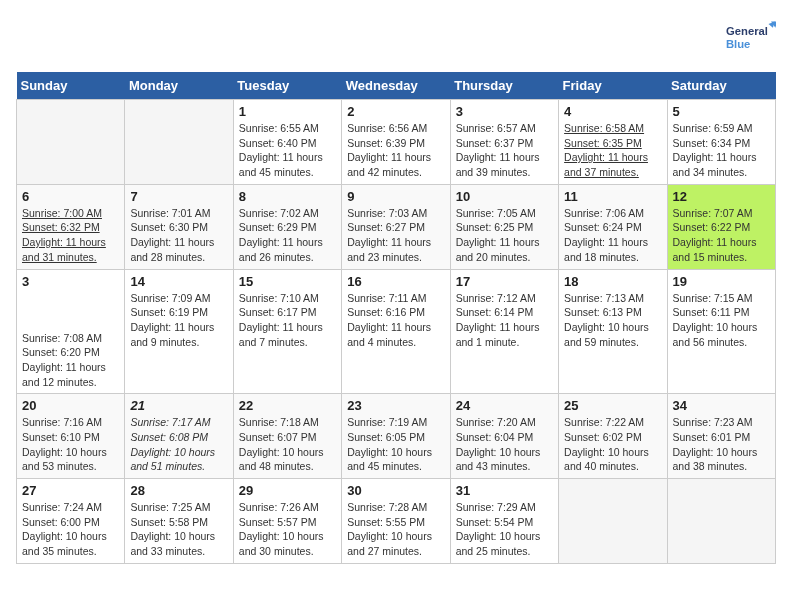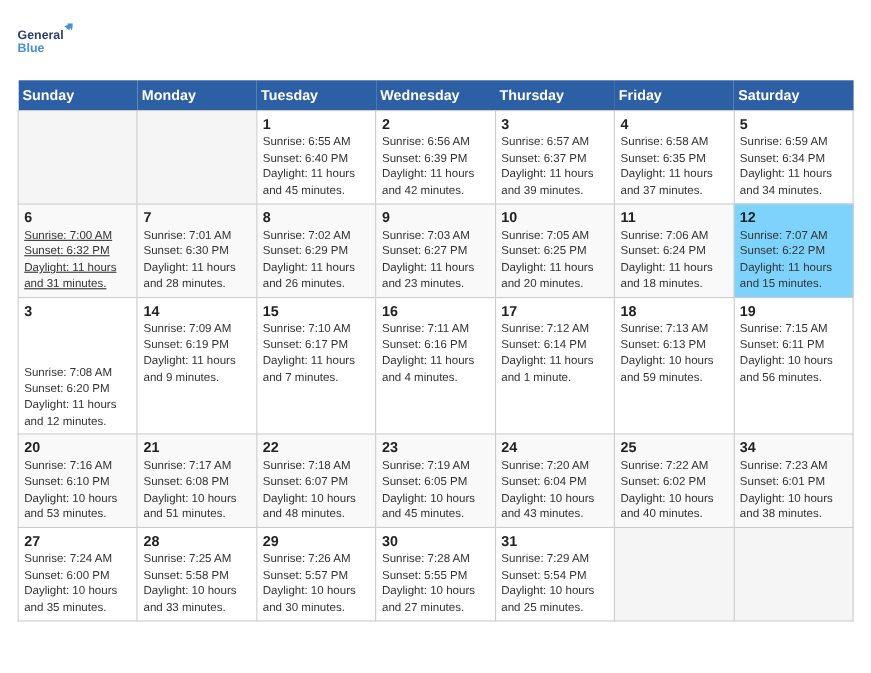--- a/index.html
+++ b/index.html
@@ -5,21 +5,21 @@
     * { box-sizing: border-box; margin: 0; padding: 0; }
     body {
       font-family: Arial, sans-serif;
       background: #fff;
       width: 792px;
       min-height: 612px;
       padding: 16px;
     }
     .header {
       display: flex;
-      justify-content: flex-start;
+      justify-content: flex-end;
       align-items: flex-start;
       margin-bottom: 10px;
     }
     .logo {
       display: flex;
       flex-direction: column;
       align-items: flex-start;
     }
     .title-block {
       text-align: right;
@@ -124,21 +124,21 @@
 Daylight: 11 hours and 42 minutes.</div>
         </td>
         <td>
           <span class="day-num">3</span>
           <div class="day-info" style="white-space: pre-line;">Sunrise: 6:57 AM
 Sunset: 6:37 PM
 Daylight: 11 hours and 39 minutes.</div>
         </td>
         <td>
           <span class="day-num">4</span>
-          <div class="day-info" style="white-space: pre-line;">Sunrise: 6:58 AM
+          <div class="day-info" style="white-space: pre-line; text-decoration: underline;">Sunrise: 6:58 AM
 Sunset: 6:35 PM
 Daylight: 11 hours and 37 minutes.</div>
         </td>
         <td>
           <span class="day-num">5</span>
           <div class="day-info" style="white-space: pre-line;">Sunrise: 6:59 AM
 Sunset: 6:34 PM
 Daylight: 11 hours and 34 minutes.</div>
         </td>
       </tr>
@@ -172,21 +172,21 @@
           <div class="day-info" style="white-space: pre-line;">Sunrise: 7:05 AM
 Sunset: 6:25 PM
 Daylight: 11 hours and 20 minutes.</div>
         </td>
         <td style="background: rgb(249, 249, 249);">
           <span class="day-num">11</span>
           <div class="day-info" style="white-space: pre-line;">Sunrise: 7:06 AM
 Sunset: 6:24 PM
 Daylight: 11 hours and 18 minutes.</div>
         </td>
-        <td style="background: #7dd3fc;">
+        <td style="background: #bef264;">
           <span class="day-num">12</span>
           <div class="day-info" style="white-space: pre-line;">Sunrise: 7:07 AM
 Sunset: 6:22 PM
 Daylight: 11 hours and 15 minutes.</div>
         </td>
       </tr>
       <tr>
         <td>
           <span class="day-num">3</span>
           <div class="day-info" style="white-space: pre-line; margin-top: 42px;">Sunrise: 7:08 AM
@@ -230,21 +230,21 @@
 Daylight: 10 hours and 56 minutes.</div>
         </td>
       </tr>
       <tr style="background: rgb(249, 249, 249);">
         <td style="background: rgb(249, 249, 249); margin-top: 39px;">
           <span class="day-num">20</span>
           <div class="day-info" style="white-space: pre-line;">Sunrise: 7:16 AM
 Sunset: 6:10 PM
 Daylight: 10 hours and 53 minutes.</div>
         </td>
-        <td style="background: rgb(249, 249, 249);">
+        <td style="background: rgb(249, 249, 249); font-style: italic;">
           <span class="day-num">21</span>
           <div class="day-info" style="white-space: pre-line;">Sunrise: 7:17 AM
 Sunset: 6:08 PM
 Daylight: 10 hours and 51 minutes.</div>
         </td>
         <td style="background: rgb(249, 249, 249);">
           <span class="day-num">22</span>
           <div class="day-info" style="white-space: pre-line;">Sunrise: 7:18 AM
 Sunset: 6:07 PM
 Daylight: 10 hours and 48 minutes.</div>

